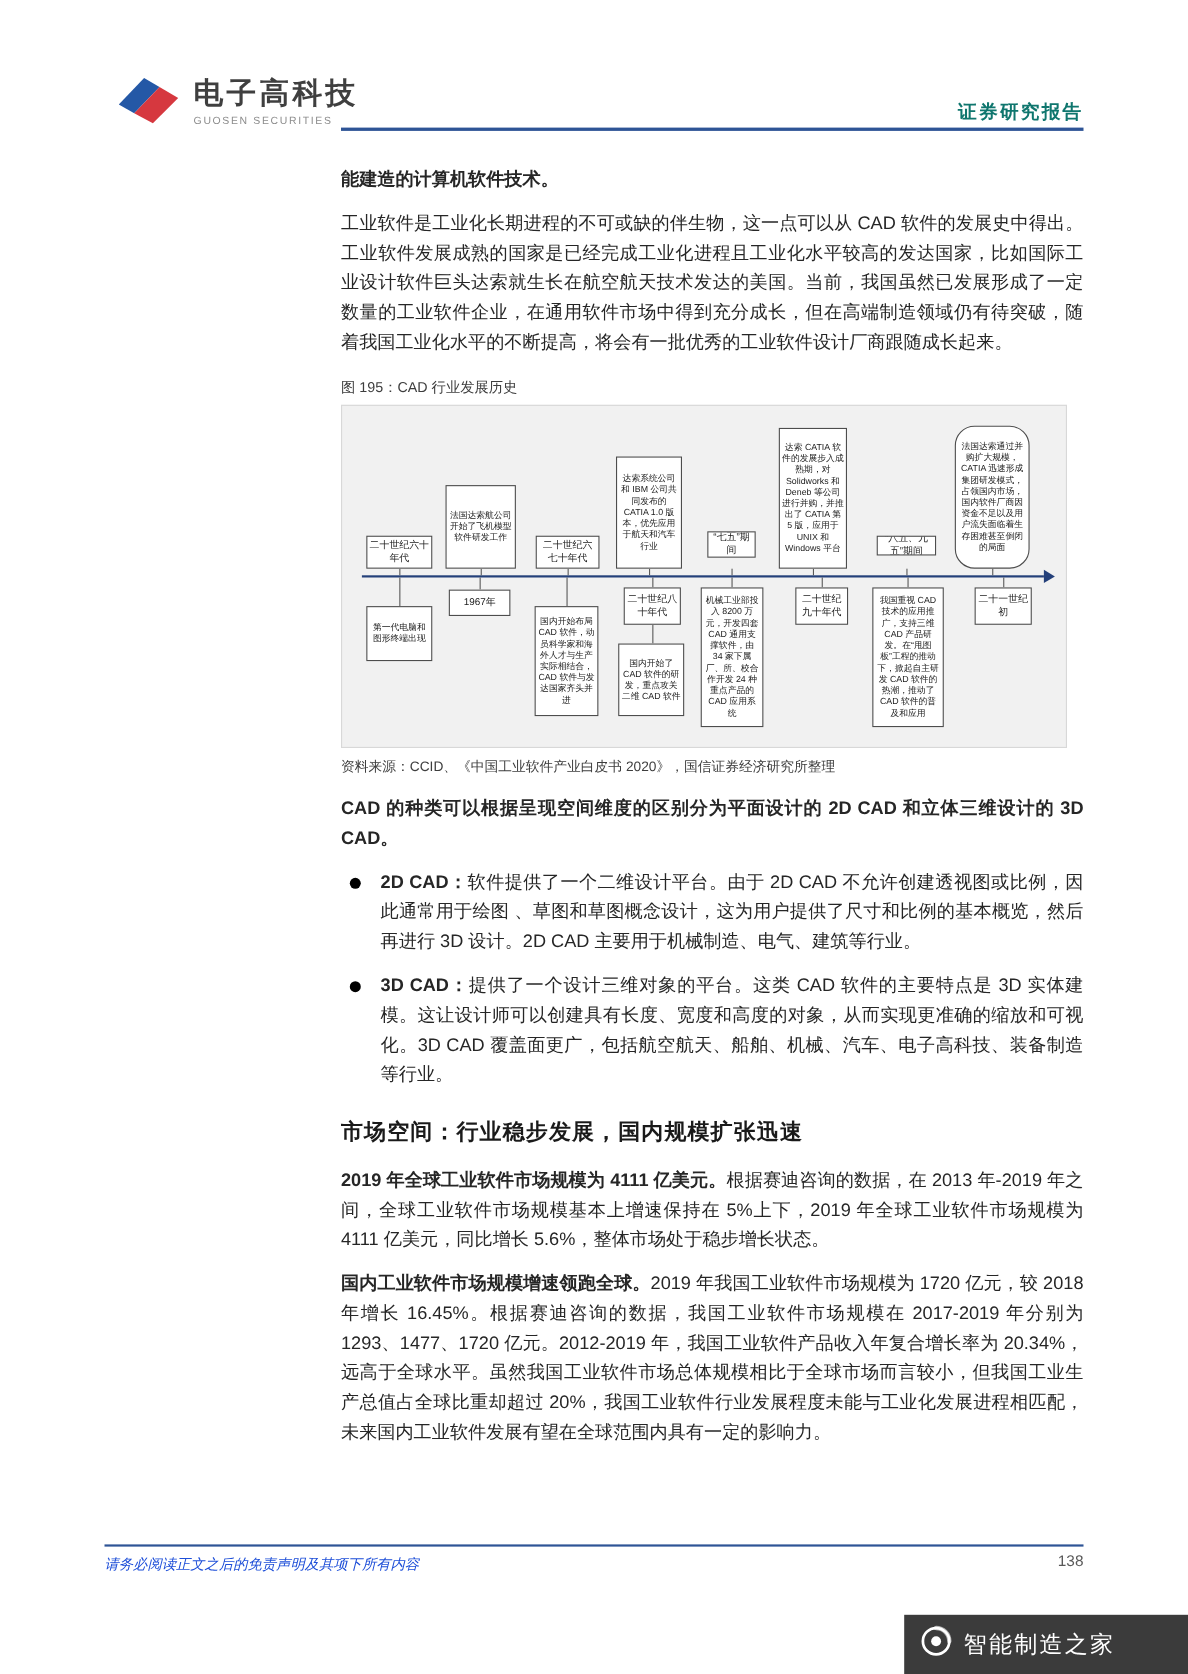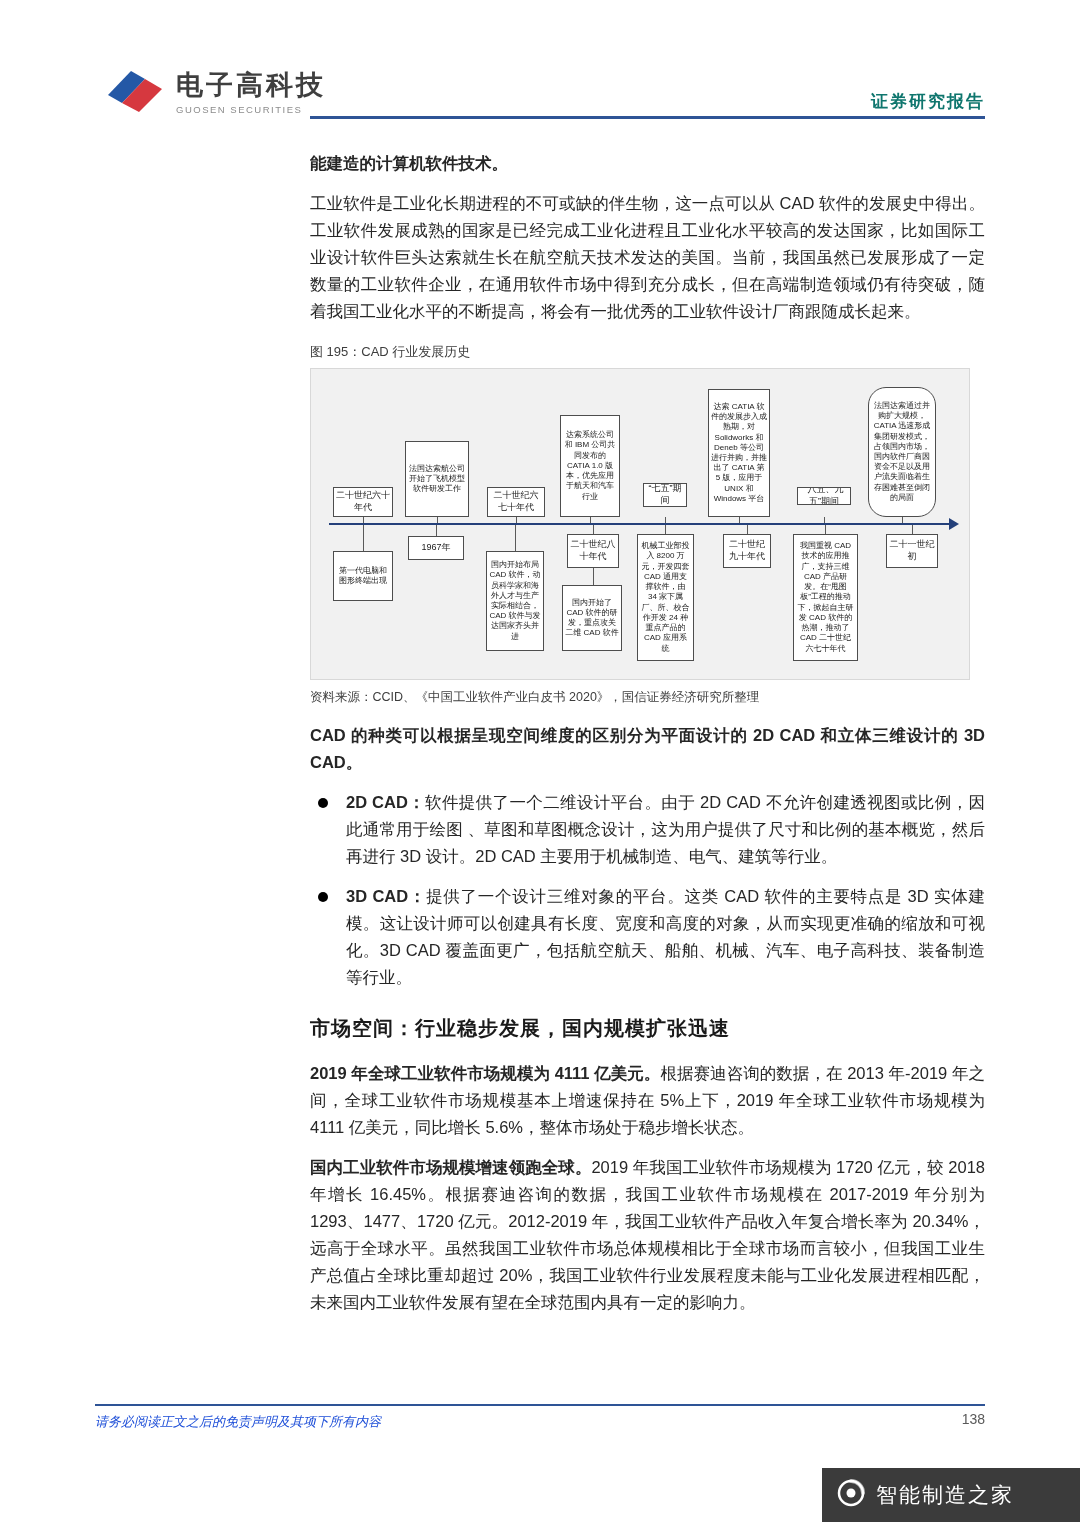--- a/index.html
+++ b/index.html
@@ -113,21 +113,21 @@
         <div class="tl-era" style="left:486px; top:118px; width:54px; height:18px;">“八五、九五”期间</div>
         <div class="tl-box" style="left:557px; top:18px;  width:68px; height:130px;border-radius:18px;">法国达索通过并购扩大规模，CATIA 迅速形成集团研发模式，占领国内市场，国内软件厂商因资金不足以及用户流失面临着生存困难甚至倒闭的局面</div>
 
         <div class="tl-box" style="left:22px;  top:182px; width:60px; height:50px;">第一代电脑和图形终端出现</div>
         <div class="tl-era" style="left:97px;  top:167px; width:56px; height:24px;">1967年</div>
         <div class="tl-box" style="left:175px; top:182px; width:58px; height:100px;">国内开始布局 CAD 软件，动员科学家和海外人才与生产实际相结合，CAD 软件与发达国家齐头并进</div>
         <div class="tl-era" style="left:256px; top:165px; width:52px; height:34px;">二十世纪八十年代</div>
         <div class="tl-box" style="left:251px; top:216px; width:60px; height:66px;">国内开始了 CAD 软件的研发，重点攻关二维 CAD 软件</div>
         <div class="tl-box" style="left:326px; top:165px; width:57px; height:127px;">机械工业部投入 8200 万元，开发四套 CAD 通用支撑软件，由 34 家下属厂、所、校合作开发 24 种重点产品的 CAD 应用系统</div>
         <div class="tl-era" style="left:412px; top:165px; width:48px; height:34px;">二十世纪九十年代</div>
-        <div class="tl-box" style="left:482px; top:165px; width:65px; height:127px;">我国重视 CAD 技术的应用推广，支持三维 CAD 产品研发。在“甩图板”工程的推动下，掀起自主研发 CAD 软件的热潮，推动了 CAD 二十世纪六七十年代</div>
+        <div class="tl-box" style="left:482px; top:165px; width:65px; height:127px;">我国重视 CAD 技术的应用推广，支持三维 CAD 产品研发。在“甩图板”工程的推动下，掀起自主研发 CAD 软件的热潮，推动了 CAD 软件的普及和应用</div>
         <div class="tl-era" style="left:575px; top:165px; width:52px; height:34px;">二十一世纪初</div>
       </div>
 
       <div class="fig-source">资料来源：CCID、《中国工业软件产业白皮书 2020》，国信证券经济研究所整理</div>
     </div>
 
     <p class="body b">CAD 的种类可以根据呈现空间维度的区别分为平面设计的 2D CAD 和立体三维设计的 3D CAD。</p>
 
     <div class="bullet">
       <span class="dot"></span>

